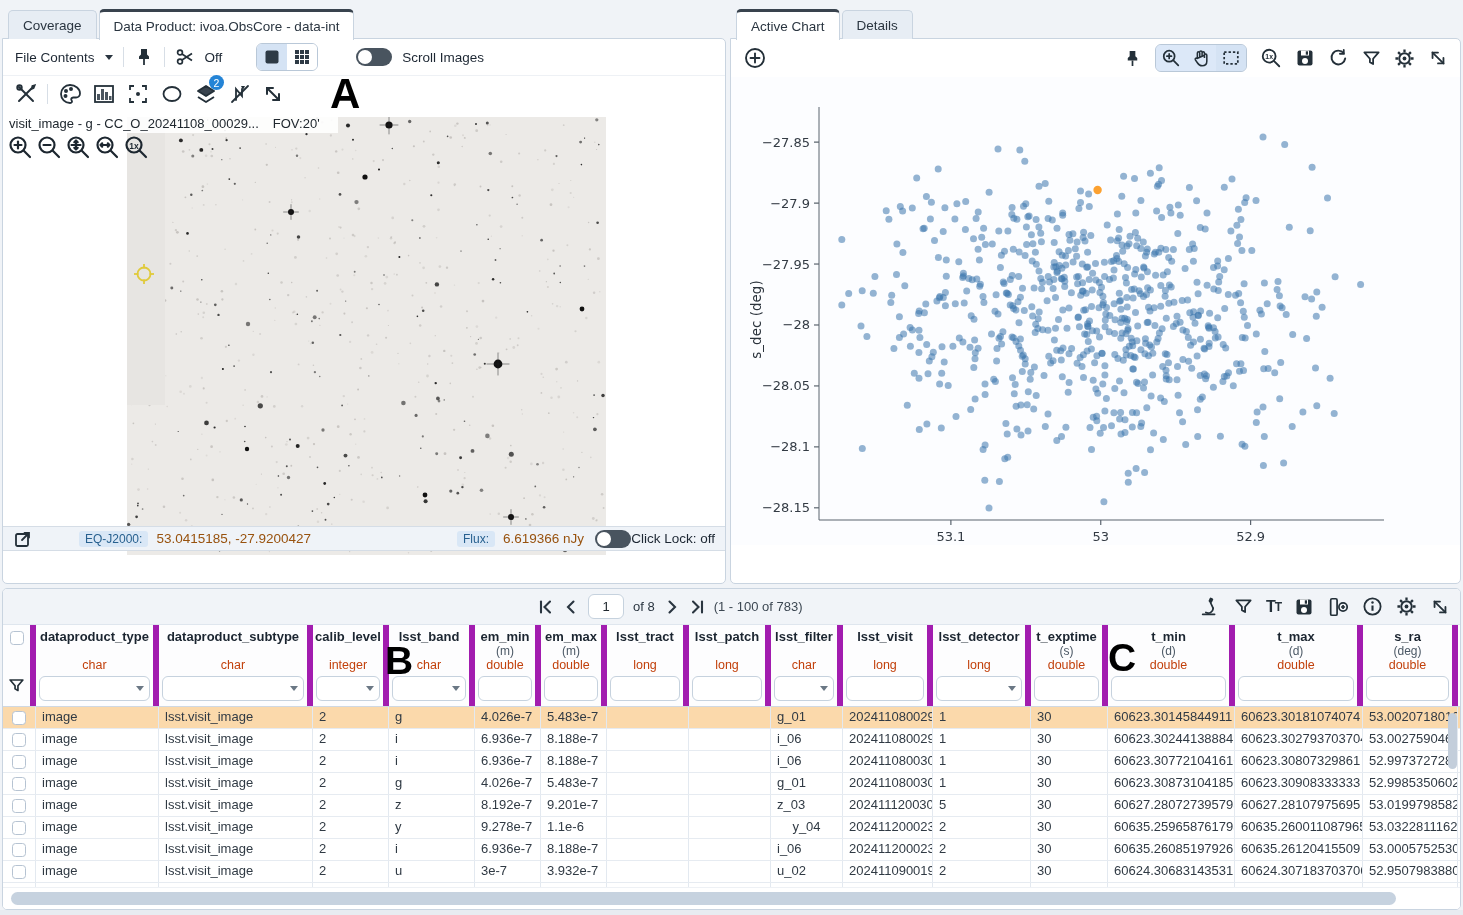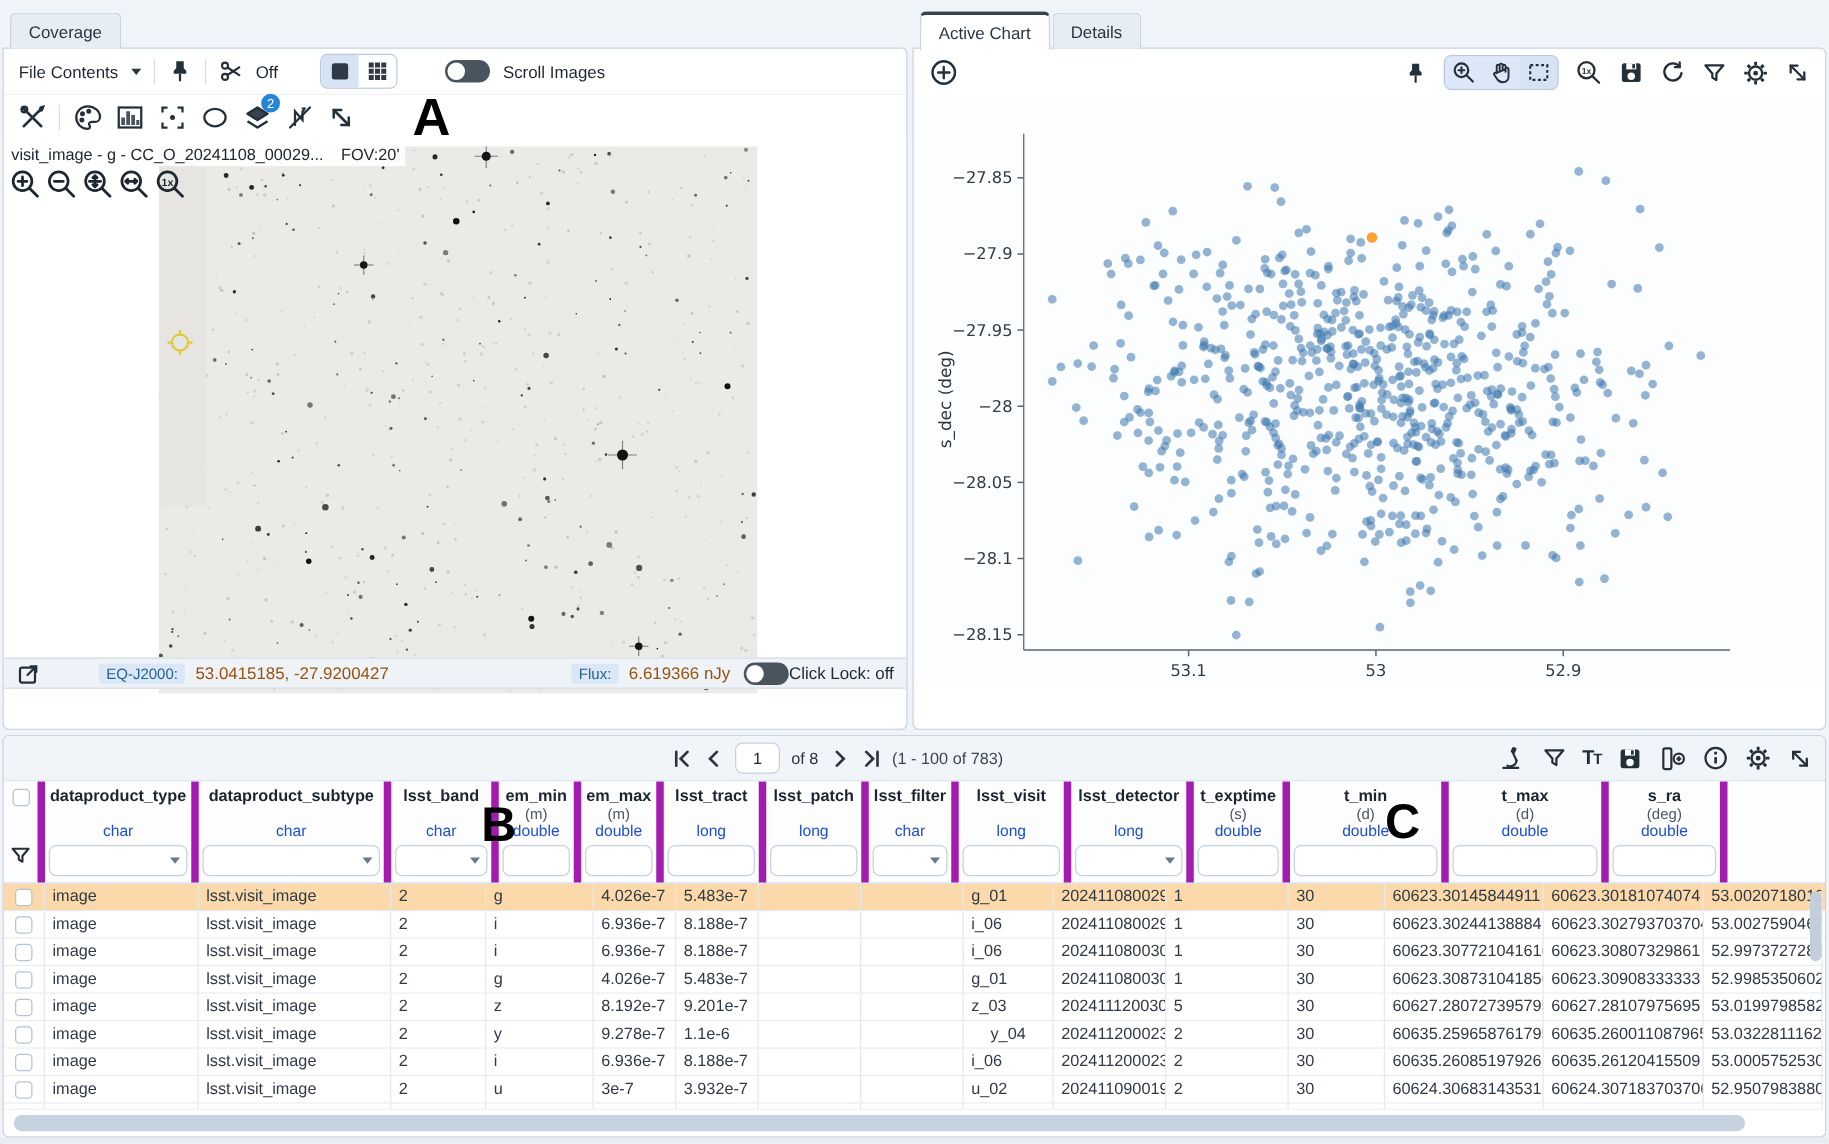--- a/index.html
+++ b/index.html
@@ -33,21 +33,21 @@
   
   #left-content { position:absolute; left:2px; top:38px; width:724px; height:546px; background:#fff; border:1px solid #c9d4e0; border-radius:0 5px 5px 5px; overflow:hidden; }
   #lp-toolbar1 { height:37px; border-bottom:1px solid #eef1f5; }
   #lp-toolbar2 { height:36px; position:relative; }
   #hdu-bar { height:28px; background:#e3eaf2; display:flex; align-items:center; gap:7px; padding-left:82px; font-size:13px; }
   #hdu-bar .hdu-label { font-style:italic; font-weight:700; color:#39434e; }
   #hdu-bar .hdu-value { color:#ad5c12; font-weight:600; letter-spacing:.2px; }
   #hdu-bar .hdu-page { color:#39434e; }
   #image-area { position:relative; height:443px; background:#fff; overflow:hidden; }
   #starfield { position:absolute; left:124px; top:5px; }
-  #img-titlebar { position:absolute; left:0; top:2px; background:rgba(255,255,255,.88); padding:2px 4px 2px 6px; font-size:13px; color:#20282f; display:flex; gap:14px; z-index:4; }
+  #img-titlebar { position:absolute; left:0; top:2px; background:rgba(255,255,255,.88); padding:2px 18px 2px 6px; font-size:13px; color:#20282f; display:flex; gap:14px; z-index:4; }
   #img-zoombar { position:absolute; left:4px; top:22px; display:flex; gap:2px; z-index:4; }
   #target-marker { position:absolute; left:129px; top:150px; z-index:3; }
   #img-statusbar {
     position:absolute; left:0; right:0; top:414px; height:25px; background:#eff3f8;
     border-top:1px solid #d5dde6; border-bottom:1px solid #d5dde6;
     display:flex; align-items:center; gap:8px; padding:0 10px; z-index:4; font-size:13px;
   }
   .chip { background:#d9e7f6; color:#27608f; font-size:12px; padding:1px 6px; border-radius:3px; white-space:nowrap; }
   .coordval { color:#98520e; font-size:13.5px; white-space:nowrap; }
   
@@ -61,21 +61,21 @@
   #table-panel { position:absolute; left:2px; top:588px; width:1459px; height:322px; background:#fff; border:1px solid #c9d4e0; border-radius:5px; overflow:hidden; }
   #table-topbar { height:36px; background:#f1f4f8; border-bottom:1px solid #dfe6ee; display:flex; align-items:center; padding:0 10px; position:relative; }
   #table-tab { display:flex; align-items:center; gap:9px; background:#fff; border:1px solid #d7dee6; border-bottom:1px solid #fff; height:30px; margin-top:6px; padding:0 10px; border-radius:4px 4px 0 0; font-size:13.5px; color:#20282f; }
   #pagination { position:absolute; left:535px; display:flex; align-items:center; gap:9px; font-size:13px; color:#2a3540; }
   #page-input { width:36px; height:25px; border:1px solid #c6d2de; border-radius:6px; text-align:center; font-size:13px; color:#20282f; font-family:inherit; }
   #table-topbar .right { margin-left:auto; display:flex; align-items:center; gap:13px; }
   #thead { display:flex; background:#fdfdfe; border-bottom:1px solid #cfd8e2; height:82px; }
   .hcell { flex:none; border-right:6px solid #a21caf; display:flex; flex-direction:column; align-items:center; padding:4px 3px 5px; overflow:hidden; }
   .h-name { font-size:13px; font-weight:600; color:#1b2530; height:17px; white-space:nowrap; }
   .h-unit { font-size:12px; color:#4b5865; height:15px; }
-  .h-type { font-size:12.5px; color:#1d4ed8; height:17px; margin-top:auto; }
+  .h-type { font-size:12.5px; color:#c2410c; height:17px; margin-top:auto; }
   .h-filter { margin-top:3px; width:100%; position:relative; }
   .h-filter .fi { width:100%; height:25px; border:1px solid #c6d2de; border-radius:6px; background:#fff; }
   .h-filter .fcaret { position:absolute; right:6px; top:10px; width:0; height:0; border-left:4px solid transparent; border-right:4px solid transparent; border-top:5px solid #6b7885; }
   #tbody { position:relative; height:180px; overflow:hidden; }
   .trow { display:flex; height:22px; border-bottom:1px solid #e6ebf1; background:#fff; }
   .trow.hl { background:#fbd9ab; }
   .tcell { flex:none; border-right:1px solid #e3e9f0; font-size:13px; color:#303a44; padding:2px 6px 0; white-space:nowrap; overflow:hidden; }
   .cbox { width:14px; height:14px; border:1.5px solid #b6c3d2; border-radius:3.5px; background:#fff; }
   .cbcell { display:flex; align-items:center; justify-content:center; padding:0; }
   #vscroll { position:absolute; right:3px; top:124px; width:9px; height:56px; background:#c3cedb; border-radius:5px; z-index:6; }
@@ -87,20 +87,23 @@
   #ann-b { left:385px; top:641px; font-size:39px; }
   #ann-c { left:1108px; top:638px; font-size:39px; }
   #bottom-strip { position:absolute; left:0; right:0; bottom:0; height:5px; background:#e8ecf1; }
 </style>
 </head>
 <body>
 
 <div class="tabrow" style="left:8px; top:8px;">
   <div class="tab">
       <span>Coverage</span>
+    </div>
+  <div class="tab active">
+      <span>Data Product: ivoa.ObsCore - data-int</span>
     </div>
 </div>
 
 <div id="left-content" class="panelbox">
   <div id="lp-toolbar1" class="tbar">
     <span class="lbl">File Contents</span>
     <span class="dropcaret"></span>
     <span class="vdiv"></span>
     <span class="icon">
       <svg width="20" height="20" viewBox="0 0 20 20">
@@ -1837,20 +1840,29 @@
       </div>
       <div class="hcell" style="width: 154px;">
         <div class="h-name">dataproduct_subtype</div>
         <div class="h-unit"></div>
         <div class="h-type">char</div>
         <div class="h-filter">
           <div class="fi"></div>
           <span class="fcaret"></span>
         </div>
       </div>
+      <div class="hcell" style="width: 76px;">
+        <div class="h-name">calib_level</div>
+        <div class="h-unit"></div>
+        <div class="h-type">integer</div>
+        <div class="h-filter">
+          <div class="fi"></div>
+          <span class="fcaret"></span>
+        </div>
+      </div>
       <div class="hcell" style="width: 86px;">
         <div class="h-name">lsst_band</div>
         <div class="h-unit"></div>
         <div class="h-type">char</div>
         <div class="h-filter">
           <div class="fi"></div>
           <span class="fcaret"></span>
         </div>
       </div>
       <div class="hcell" style="width: 66px;">

